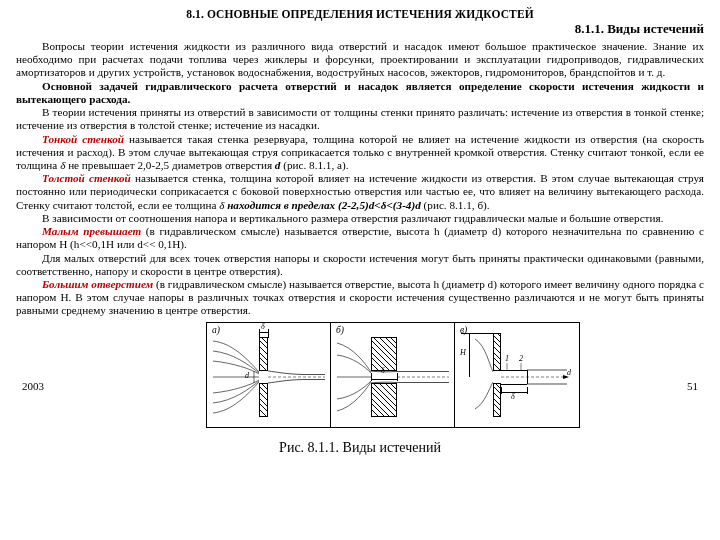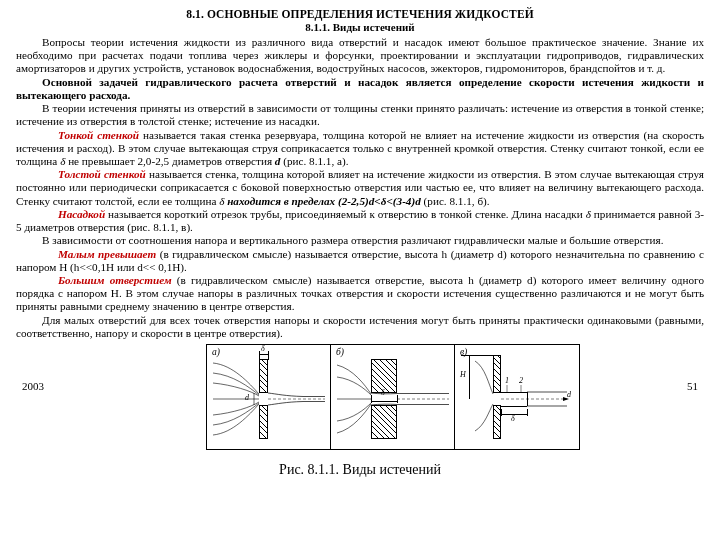--- a/index.html
+++ b/index.html
@@ -22,38 +22,38 @@
     padding: 6px 16px 0 16px;
   }
   .title {
     text-align: center;
     font-weight: bold;
     font-size: 11.5px;
     letter-spacing: 0.1px;
     margin: 2px 0 1px 0;
   }
   .subtitle {
-    text-align: center;
+    text-align: right;
     font-weight: bold;
-    font-size: 11px;
+    font-size: 13px;
     margin: 0 0 3px 0;
   }
   .body-text {
     font-size: 11.2px;
     line-height: 1.18;
     text-align: justify;
   }
   .body-text p {
     margin: 0;
     text-indent: 26px;
   }
   .b { font-weight: bold; }
   .i { font-style: italic; }
   .bi { font-weight: bold; font-style: italic; }
-  .redb { color: #c00000; font-weight: bold; font-style: italic; margin-left: 16px; }
+  .redb { color: #c00000; font-weight: bold; font-style: italic; }
 
   .figure-wrap {
     position: relative;
     margin-top: 4px;
     height: 110px;
   }
   .figure {
     position: absolute;
     left: 190px;
     top: 0;
@@ -147,39 +147,36 @@
     </p>
 
     <p>
       <span class="redb">Тонкой стенкой</span><span> называется такая стенка резервуара, толщина которой не влияет на истечение жидкости из отверстия (на скорость истечения и расход). В этом случае вытекающая струя соприкасается только с внутренней кромкой отверстия. Стенку считают тонкой, если ее толщина </span><span class="i">δ</span><span> не превышает 2,0-2,5 диаметров отверстия </span><span class="bi">d</span><span> (рис. 8.1.1, а).</span>
     </p>
 
     <p>
       <span class="redb">Толстой стенкой</span><span> называется стенка, толщина которой влияет на истечение жидкости из отверстия. В этом случае вытекающая струя постоянно или периодически соприкасается с боковой поверхностью отверстия или частью ее, что влияет на величину вытекающего расхода. Стенку считают толстой, если ее толщина </span><span class="i">δ</span><span class="bi"> находится в пределах (2-2,5)</span><span class="bi">d&lt;δ&lt;</span><span class="bi">(3-4)</span><span class="bi">d</span><span> (рис. 8.1.1, б).</span>
     </p>
 
-    <p>
-      <span class="redb">Насадкой</span><span> называется короткий отрезок трубы, присоединяемый к отверстию в тонкой стенке. Длина насадки </span><span class="i">δ</span><span> принимается равной 3-5 диаметров отверстия (рис. 8.1.1, в).</span>
-    </p>
 
 
     <p>
       <span>В зависимости от соотношения напора и вертикального размера отверстия различают гидравлически малые и большие отверстия.</span>
     </p>
 
     <p>
       <span class="redb">Малым превышает</span><span> (в гидравлическом смысле) называется отверстие, высота h (диаметр d) которого незначительна по сравнению с напором H (h&lt;&lt;0,1H или d&lt;&lt; 0,1H).</span>
     </p>
 
     <p>
+      <span>Для малых отверстий для всех точек отверстия напоры и скорости истечения могут быть приняты практически одинаковыми (равными, соответственно, напору и скорости в центре отверстия).</span>
+    </p>
+
+    <p>
       <span class="redb">Большим отверстием</span><span> (в гидравлическом смысле) называется отверстие, высота h (диаметр d) которого имеет величину одного порядка с напором H. В этом случае напоры в различных точках отверстия и скорости истечения существенно различаются и не могут быть приняты равными среднему значению в центре отверстия.</span>
-    </p>
-
-    <p>
-      <span>Для малых отверстий для всех точек отверстия напоры и скорости истечения могут быть приняты практически одинаковыми (равными, соответственно, напору и скорости в центре отверстия).</span>
     </p>
 
   </div>
 
   <div class="figure-wrap">
     <div class="figure">
 
       <div class="panel panel-a">
         <span class="panel-label">а)</span>
 

